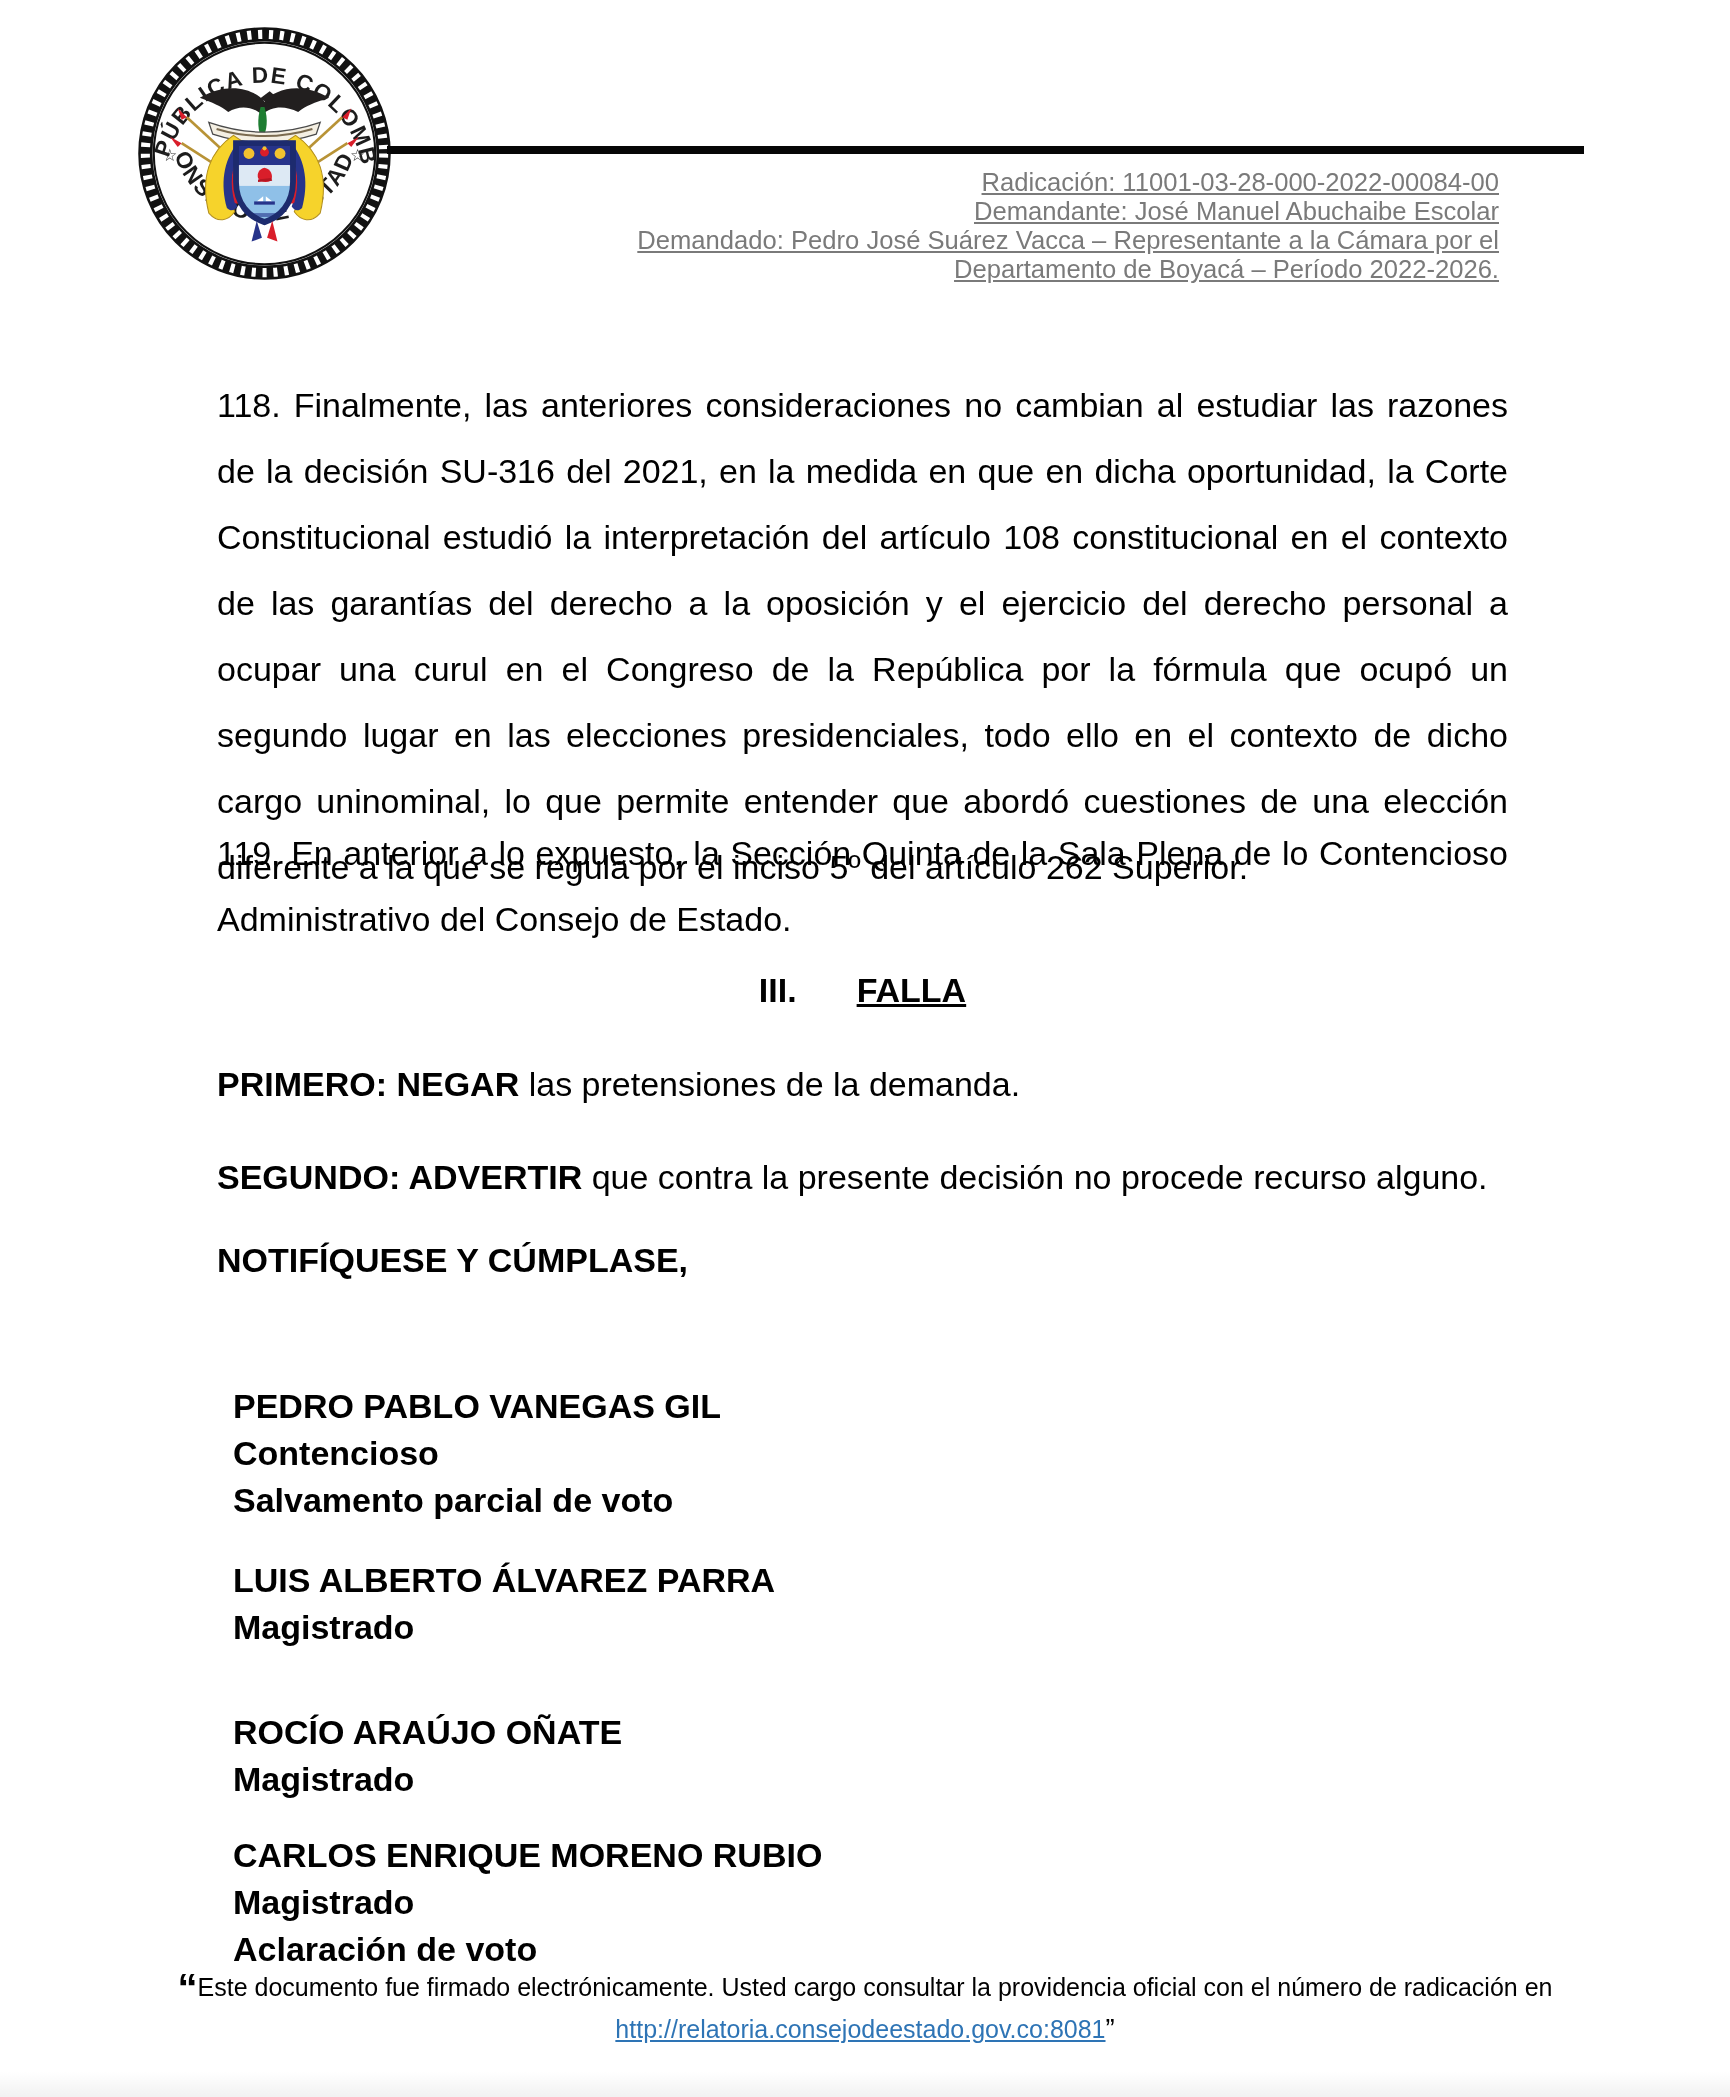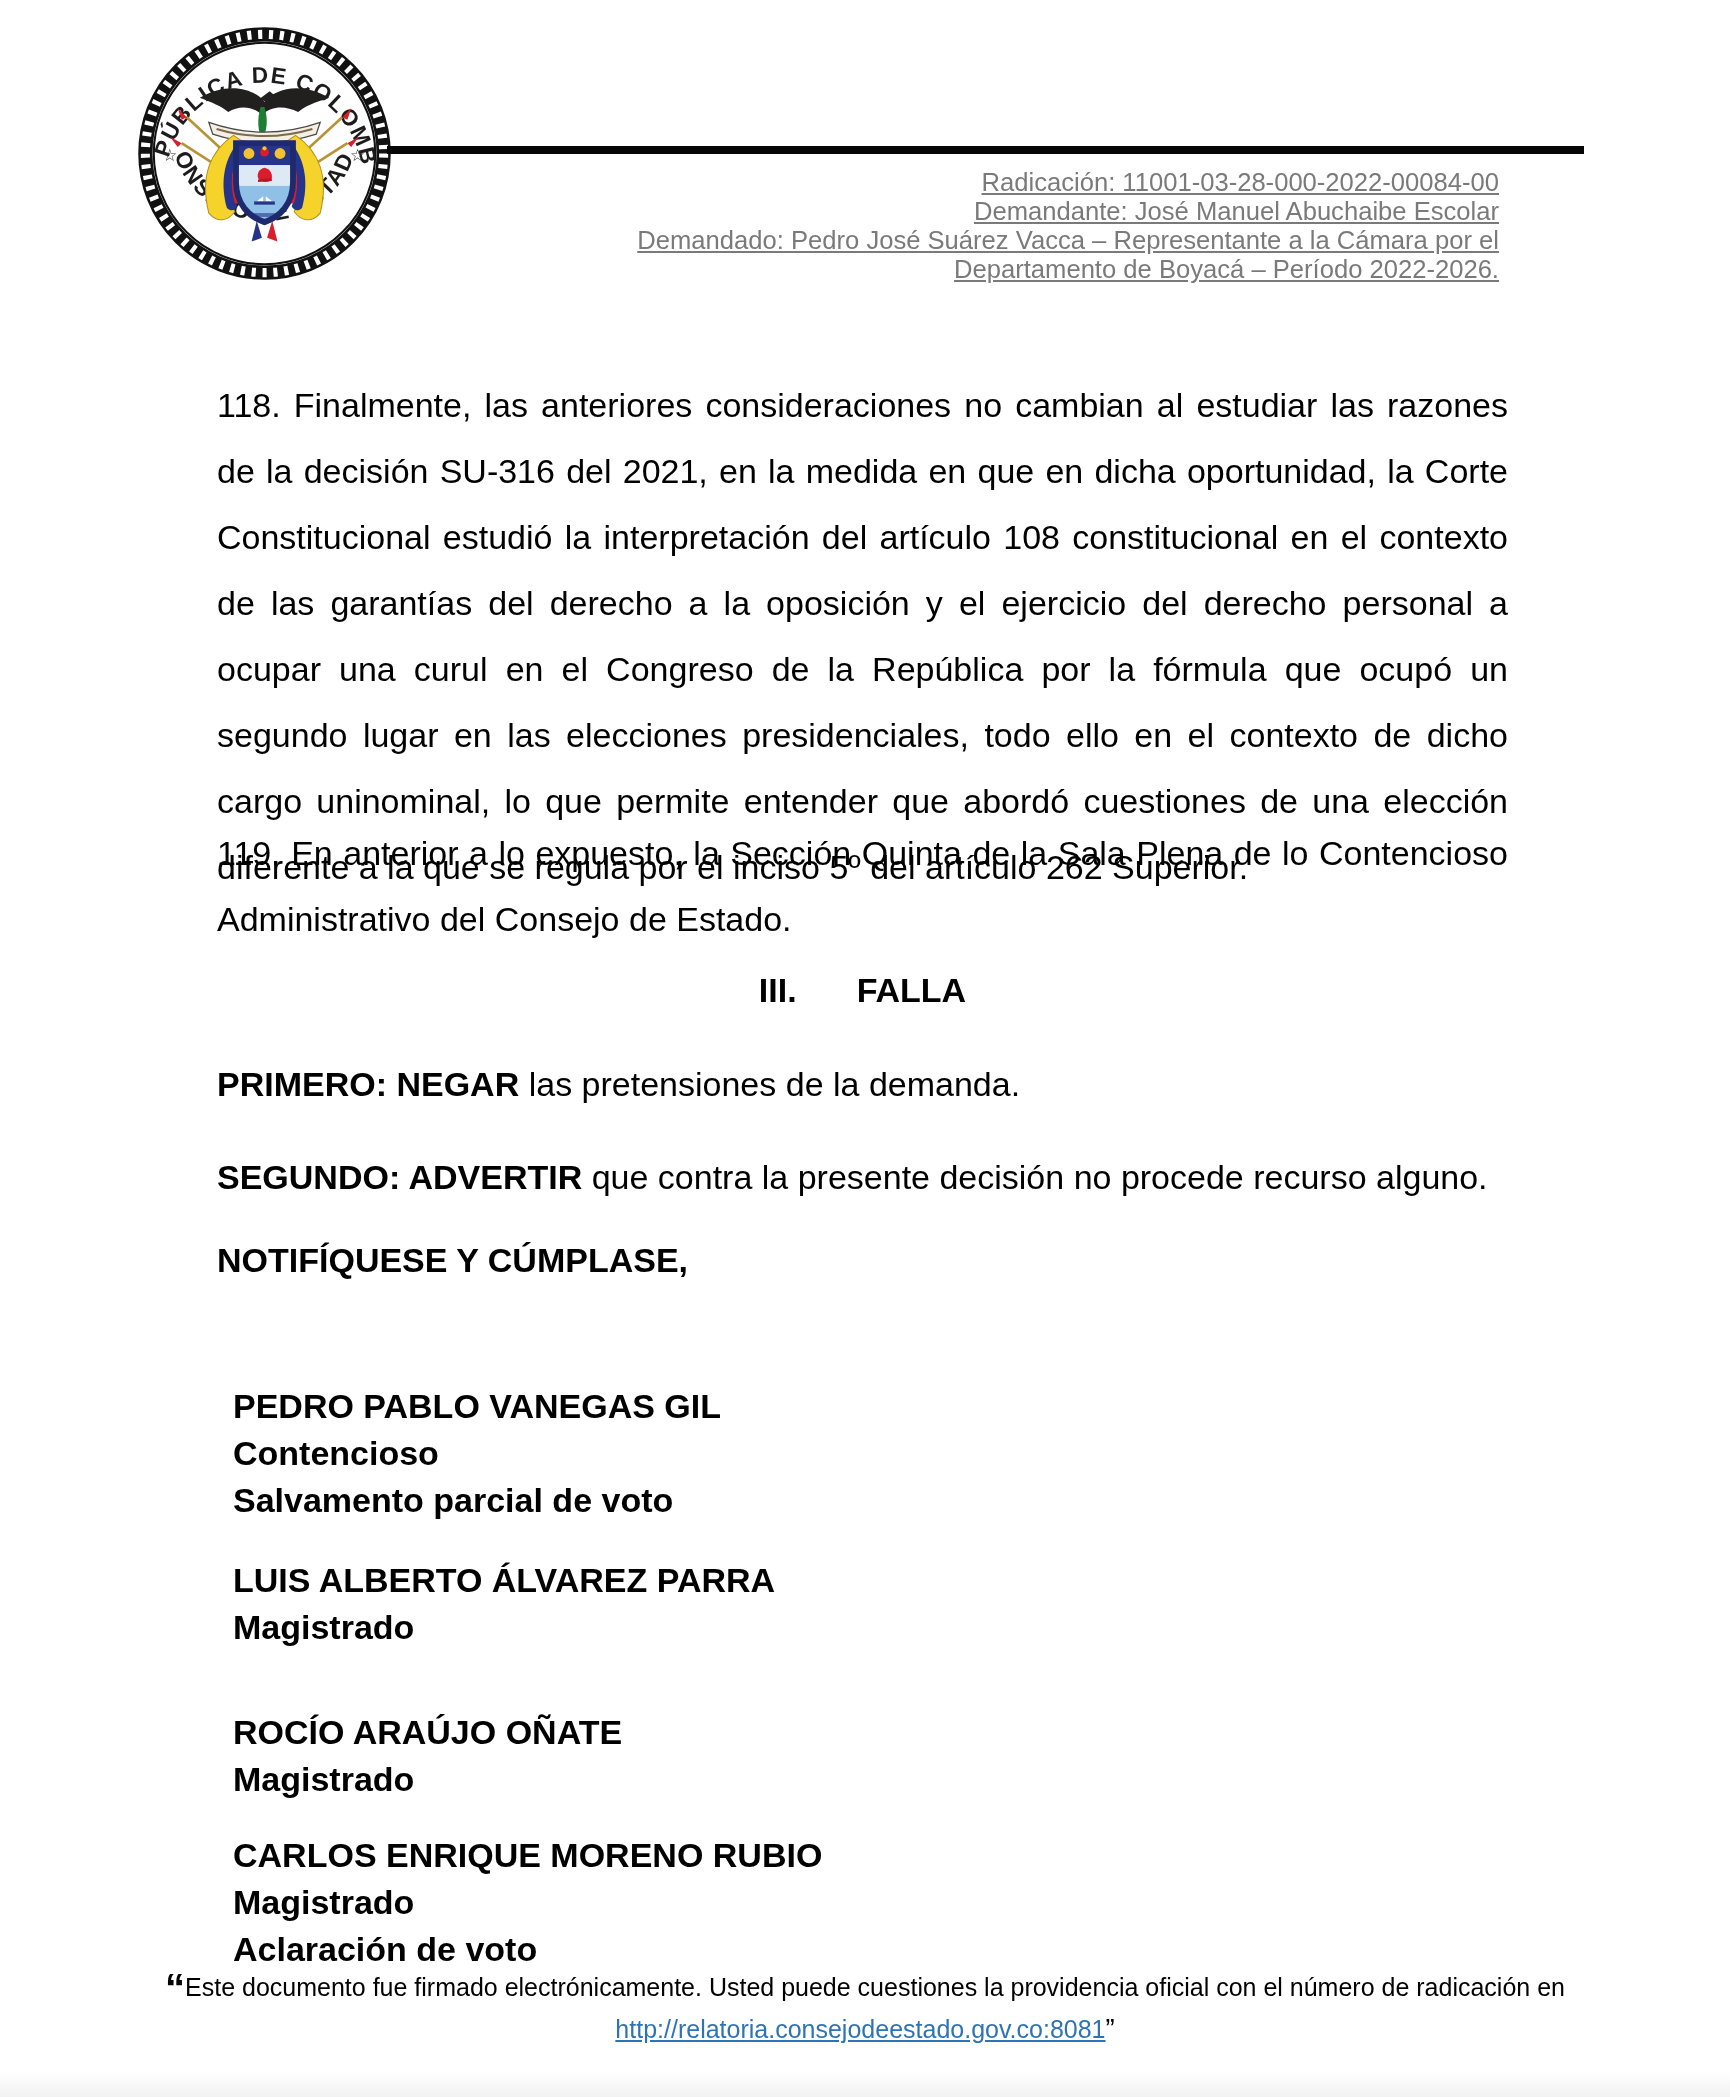--- a/index.html
+++ b/index.html
@@ -24,21 +24,21 @@
     text-decoration:underline;
   }
 
   
   .block { position:absolute; left:217px; width:1291px; font-size:34px; line-height:66px; }
   .just  { text-align:justify; text-justify:inter-word; }
   .center{ text-align:center; }
   .bold  { font-weight:bold; }
 
   .heading-number { font-weight:bold; }
-  .heading-title  { font-weight:bold; margin-left:60px; }
+  .heading-title  { font-weight:bold; margin-left:60px;text-decoration:underline; }
 
   .sig { position:absolute; left:233px; width:1291px; text-align:left; font-weight:bold; font-size:34px; line-height:47px; }
 
   
   .footer { position:absolute; left:146px; top:1966px; width:1438px; text-align:center; font-size:25px; line-height:42px; }
   .bigquote  { font-size:40px; line-height:1; vertical-align:top; position:relative; top:1.8px; font-weight:bold; }
   .closequote{ font-size:27.4px; vertical-align:top; }
   .footer-link { color:#2e74b5; text-decoration:underline; }
 
   .bottom-shade { position:absolute; left:0; right:0; bottom:0; height:27.4px;
@@ -180,21 +180,21 @@
   </div>
 
   <div class="sig" style="top:1832px">
     <div>CARLOS ENRIQUE MORENO RUBIO</div>
     <div>Magistrado</div>
     <div>Aclaración de voto</div>
   </div>
 
   <div class="footer">
     <div>
-      <span class="bigquote">“</span><span>Este documento fue firmado electrónicamente. Usted puede cuestiones la providencia oficial con el número de radicación en</span>
+      <span class="bigquote">“</span><span>Este documento fue firmado electrónicamente. Usted cargo consultar la providencia oficial con el número de radicación en</span>
     </div>
     <div>
       <a href="#" class="footer-link">http://relatoria.consejodeestado.gov.co:8081</a><span class="closequote">”</span>
     </div>
   </div>
 
   <div class="bottom-shade"></div>
 </div>
 
 

